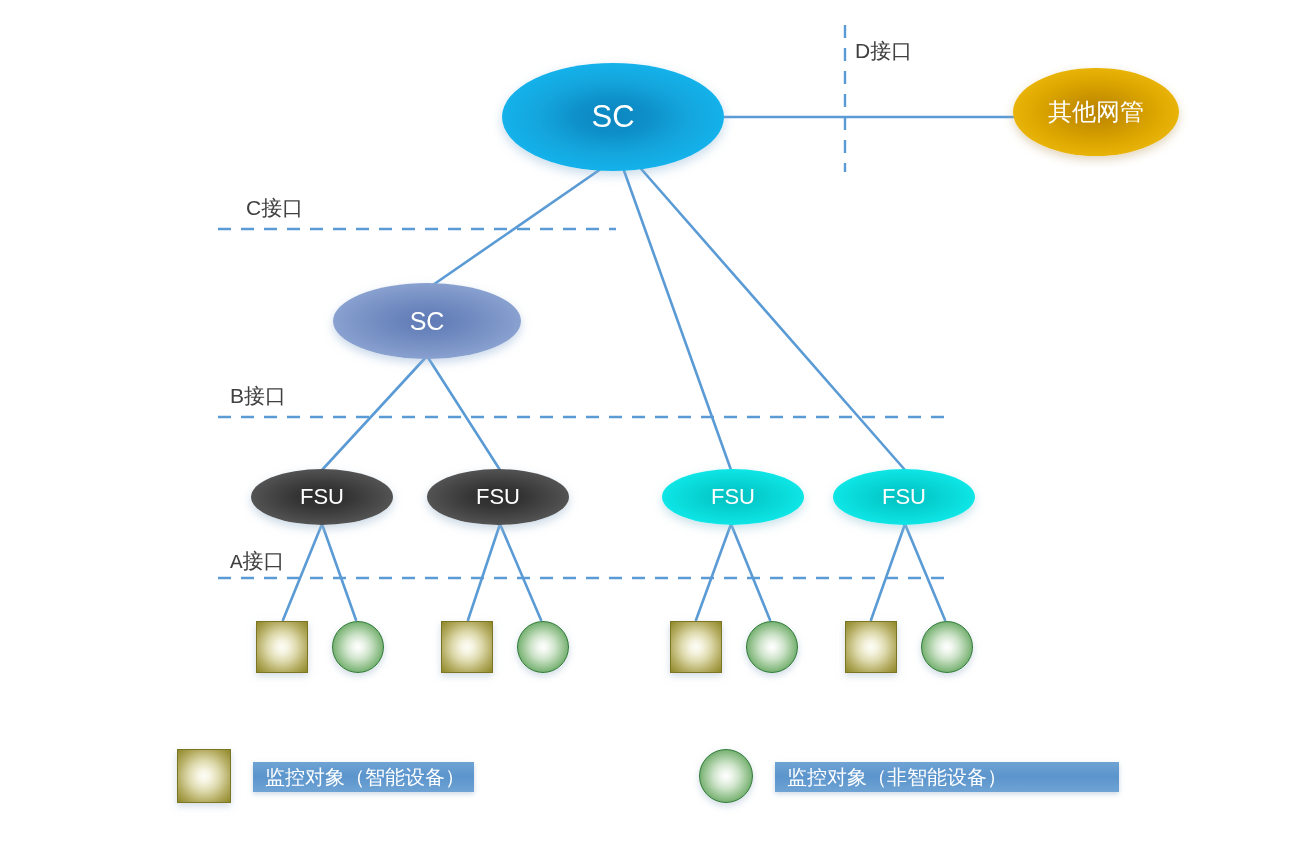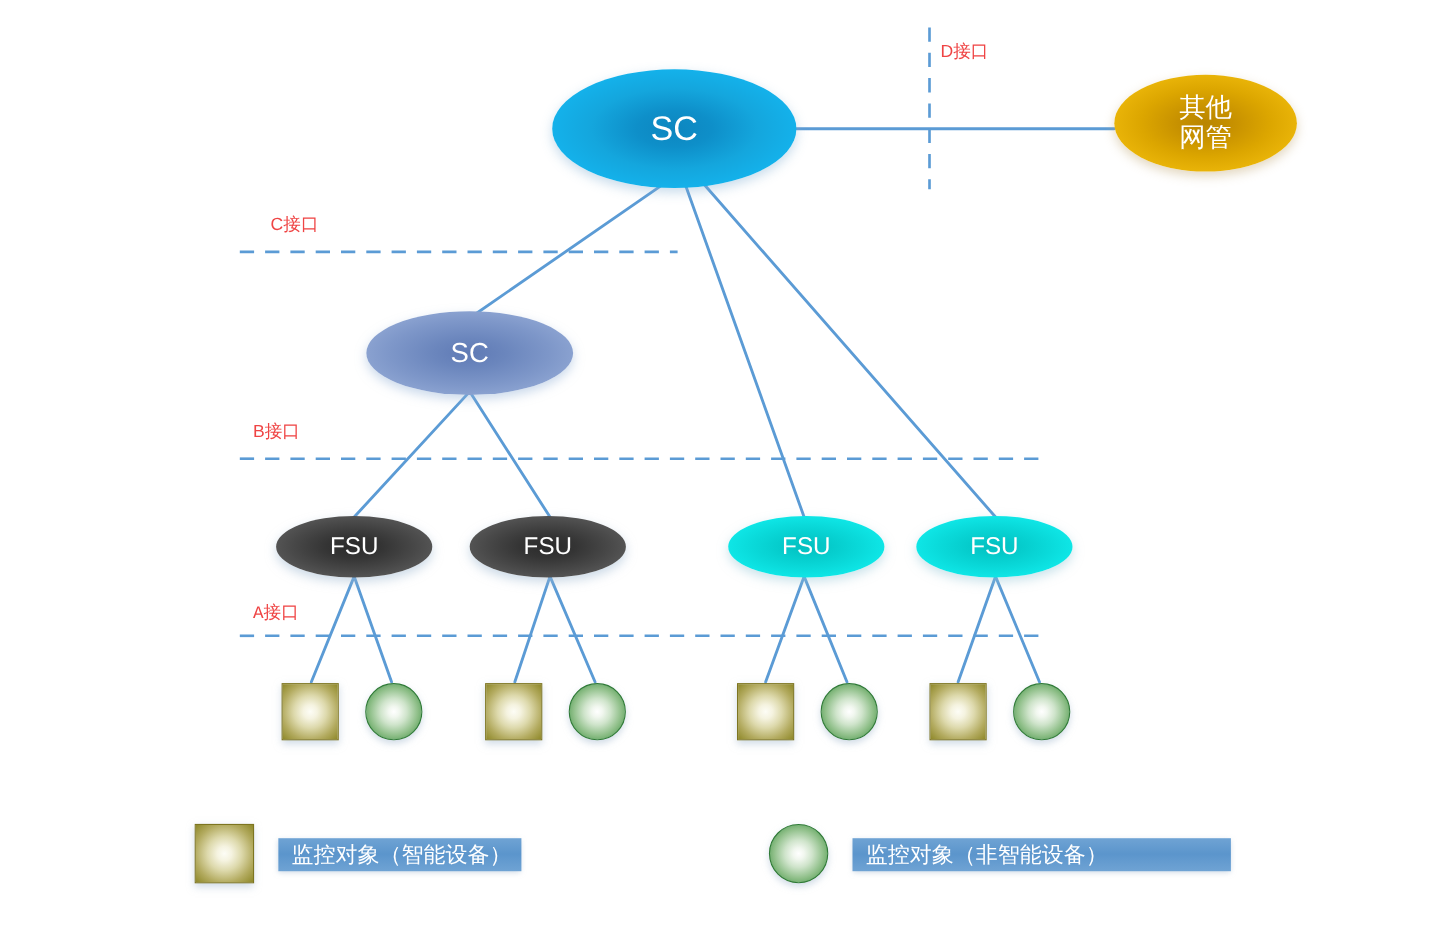--- a/index.html
+++ b/index.html
@@ -47,21 +47,21 @@
     left: 333px; top: 283px;
     width: 188px; height: 76px;
     font-size: 25px;
     background: radial-gradient(ellipse at 50% 50%, #5f7ab5 0%, #6b86bd 25%, #7e97c9 55%, #8fa6d3 78%, #97acd6 100%);
     box-shadow: 0 4px 10px rgba(150,180,215,0.5);
   }
   .node-other-nms {
     left: 1013px; top: 68px;
     width: 166px; height: 88px;
     font-size: 24px;
-    flex-direction: column;
+    flex-direction: row;
     background: radial-gradient(ellipse at 50% 50%, #b98500 0%, #c79100 22%, #dca600 50%, #ecb70a 76%, #f2bd10 100%);
     box-shadow: 0 4px 10px rgba(190,165,110,0.45);
   }
   .node-other-nms span { display: block; }
   .node-fsu {
     width: 142px; height: 56px;
     font-size: 22px;
   }
   .fsu-dark {
     background: radial-gradient(ellipse at 50% 50%, #2b2b2b 0%, #343434 25%, #484848 55%, #5a5a5a 80%, #636363 100%);
@@ -85,22 +85,22 @@
     width: 52px; height: 52px;
     border-radius: 50%;
     border: 1px solid #2f7a37;
     background: radial-gradient(circle at 50% 50%, #ffffff 0%, #f1f7ef 14%, #cfe4cb 34%, #8dbe87 62%, #4f9a52 86%, #358443 100%);
     box-shadow: 0 3px 7px rgba(170,190,210,0.55);
     box-sizing: border-box;
   }
   
   .iface-label {
     position: absolute;
-    color: #ef4444;
-    font-size: 16px;
+    color: #404040;
+    font-size: 21px;
     white-space: nowrap;
   }
   .legend-swatch-square {
     position: absolute;
     width: 54px; height: 54px;
     border: 1px solid #7d7521;
     background: radial-gradient(ellipse at 50% 50%, #fdfdf6 0%, #f5f3e0 18%, #ddd9ac 42%, #b3ab60 72%, #8e8829 100%);
     box-shadow: 0 3px 7px rgba(170,190,210,0.55);
     box-sizing: border-box;
   }

